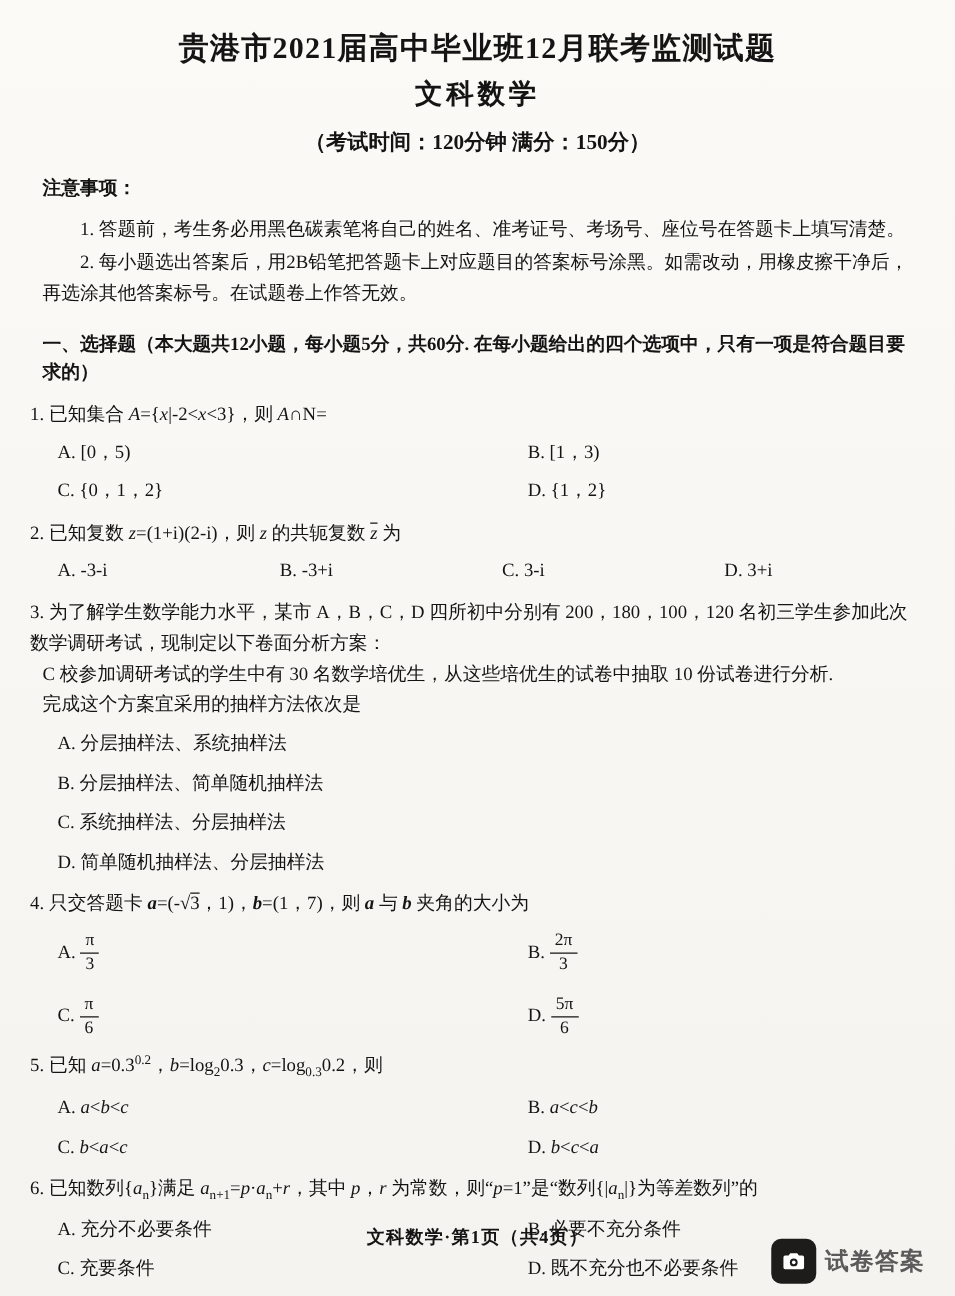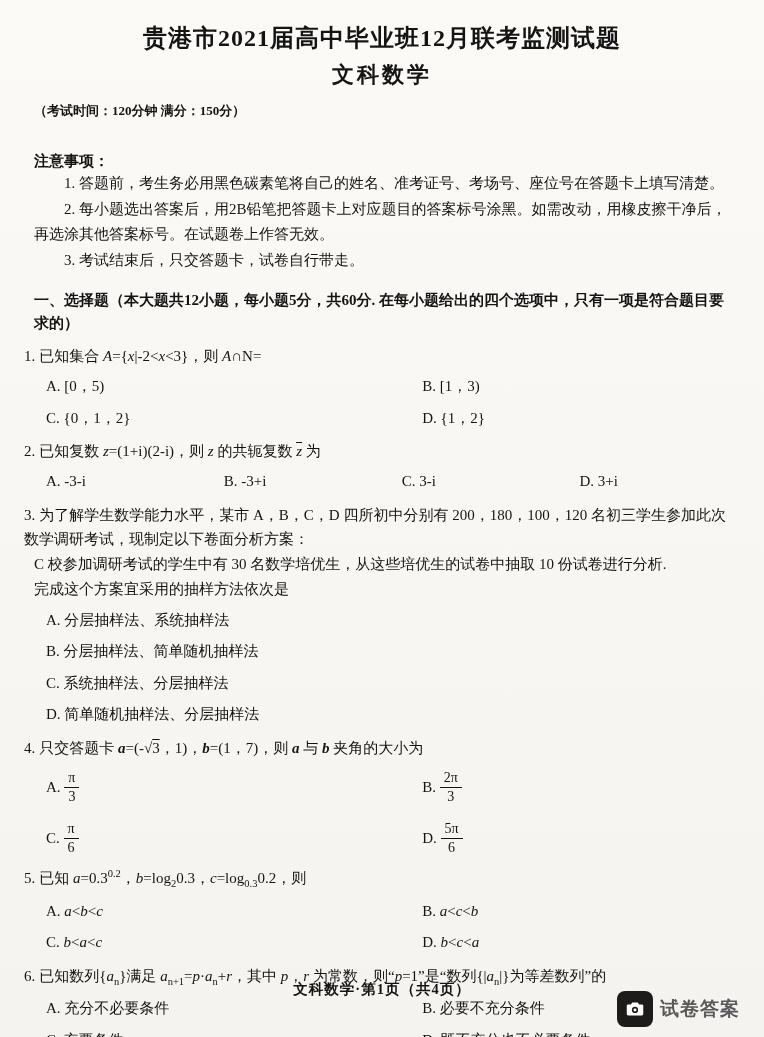--- a/index.html
+++ b/index.html
@@ -18,23 +18,23 @@
   }
   .title {
     text-align:center; font-size:24px; font-weight:bold; letter-spacing:1px;
     margin-top:4px;
   }
   .subtitle {
     text-align:center; font-size:22px; font-weight:bold; letter-spacing:3px;
     margin-top:6px;
   }
   .meta {
-    font-size:13px; font-weight:bold; margin:12px 0 32px;
+    text-align:center; font-size:17px; font-weight:bold; margin:12px 0 16px;
   }
-  .notice-heading { font-size:15px; font-weight:bold; margin-bottom:0; }
+  .notice-heading { font-size:15px; font-weight:bold; margin-bottom:12px; }
   .notice-item { font-size:15px; line-height:1.7; text-indent:2em; }
   .section-heading { font-size:15px; font-weight:bold; margin-top:16px; line-height:1.5; }
   .question { margin-top:10px; margin-left:-10px; font-size:15px; }
   .stem { line-height:1.6; }
   .qnum { margin-right:4px; }
   .q3p { line-height:1.65; margin-left:10px; }
   .q3p.first { margin-left:0; }
   .opts { display:grid; margin-top:7px; padding-left:22px; }
   .cols2 { grid-template-columns:55% 45%; row-gap:9px; }
   .cols4 { grid-template-columns:26% 26% 26% 22%; }
@@ -68,21 +68,20 @@
 <div class="page">
 
   <div class="title">贵港市2021届高中毕业班12月联考监测试题</div>
   <div class="subtitle">文科数学</div>
   <div class="meta">（考试时间：120分钟  满分：150分）</div>
 
   <div class="notice">
     <div class="notice-heading">注意事项：</div>
     <p class="notice-item">1. 答题前，考生务必用黑色碳素笔将自己的姓名、准考证号、考场号、座位号在答题卡上填写清楚。</p>
     <p class="notice-item">2. 每小题选出答案后，用2B铅笔把答题卡上对应题目的答案标号涂黑。如需改动，用橡皮擦干净后，再选涂其他答案标号。在试题卷上作答无效。</p>
-    <p class="notice-item">3. 考试结束后，只交答题卡，试卷自行带走。</p>
   </div>
 
   <div class="section-heading">一、选择题（本大题共12小题，每小题5分，共60分. 在每小题给出的四个选项中，只有一项是符合题目要求的）</div>
 
   <div class="question">
     <div class="stem"><span class="qnum">1.</span><span><span>已知集合 </span><i>A</i><span>={</span><i>x</i><span>|-2&lt;</span><i>x</i><span>&lt;3}，则 </span><i>A</i><span>∩N=</span></span></div>
     <div class="opts cols2">
       <div class="opt">A. [0，5)</div>
       <div class="opt">B. [1，3)</div>
       <div class="opt">C. {0，1，2}</div>

